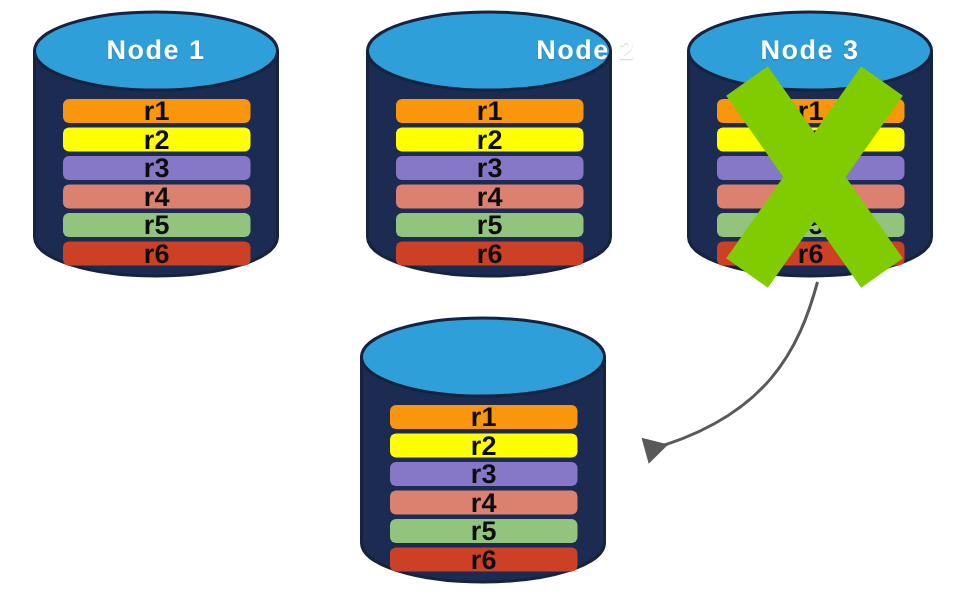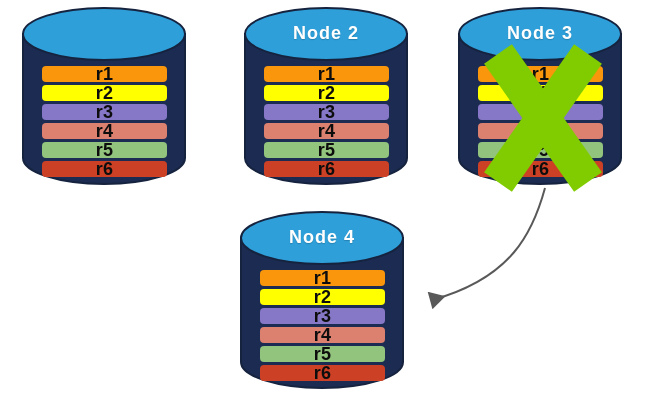--- a/index.html
+++ b/index.html
@@ -21,30 +21,31 @@
 </style>
 </head>
 <body>
 
 <div id="stage">
     <div class="node" style="left: 22px; top: 8px; width: 164px; height: 176px;">
       <svg width="164" height="176" viewBox="0 0 164 176">
         <path d="M1,26 L1,150 A81,26 0 0 0 163,150 L163,26 Z" fill="#1B2B51" stroke="#16233f" stroke-width="2"></path>
         <ellipse cx="82" cy="26" rx="81" ry="26" fill="#2E9FD9" stroke="#16233f" stroke-width="2"></ellipse>
       </svg>
+      <div class="node-title" style="top: 15px;">Node 1</div>
       <div class="rows">
         <div class="row" style="left: 20px; top: 58px; width: 125px; height: 16px; background: rgb(249, 150, 11);">r1</div>
         <div class="row" style="left: 20px; top: 77px; width: 125px; height: 16px; background: rgb(255, 255, 0);">r2</div>
         <div class="row" style="left: 20px; top: 96px; width: 125px; height: 16px; background: rgb(134, 120, 198);">r3</div>
         <div class="row" style="left: 20px; top: 115px; width: 125px; height: 16px; background: rgb(220, 128, 112);">r4</div>
         <div class="row" style="left: 20px; top: 134px; width: 125px; height: 16px; background: rgb(146, 196, 125);">r5</div>
         <div class="row" style="left: 20px; top: 153px; width: 125px; height: 16px; background: rgb(204, 65, 37);">r6</div>
       </div>
     </div>
-    <div class="node" style="left: 244px; top: 8px; width: 164px; height: 176px;">
+    <div class="node" style="left: 244px; top: 8px; width: 164px; height: 176px; padding-left: 43px;">
       <svg width="164" height="176" viewBox="0 0 164 176">
         <path d="M1,26 L1,150 A81,26 0 0 0 163,150 L163,26 Z" fill="#1B2B51" stroke="#16233f" stroke-width="2"></path>
         <ellipse cx="82" cy="26" rx="81" ry="26" fill="#2E9FD9" stroke="#16233f" stroke-width="2"></ellipse>
       </svg>
       <div class="node-title" style="top: 15px;">Node 2</div>
       <div class="rows">
         <div class="row" style="left: 20px; top: 58px; width: 125px; height: 16px; background: rgb(249, 150, 11);">r1</div>
         <div class="row" style="left: 20px; top: 77px; width: 125px; height: 16px; background: rgb(255, 255, 0);">r2</div>
         <div class="row" style="left: 20px; top: 96px; width: 125px; height: 16px; background: rgb(134, 120, 198);">r3</div>
         <div class="row" style="left: 20px; top: 115px; width: 125px; height: 16px; background: rgb(220, 128, 112);">r4</div>
@@ -71,21 +72,20 @@
           <line x1="40" y1="46" x2="130" y2="174"></line>
           <line x1="130" y1="46" x2="40" y2="174"></line>
         </g>
       </svg>
     </div>
     <div class="node" style="left: 240px; top: 212px; width: 164px; height: 176px;">
       <svg width="164" height="176" viewBox="0 0 164 176">
         <path d="M1,26 L1,150 A81,26 0 0 0 163,150 L163,26 Z" fill="#1B2B51" stroke="#16233f" stroke-width="2"></path>
         <ellipse cx="82" cy="26" rx="81" ry="26" fill="#2E9FD9" stroke="#16233f" stroke-width="2"></ellipse>
       </svg>
-      <div class="node-title" style="top: 15px;">Node 4</div>
       <div class="rows">
         <div class="row" style="left: 20px; top: 58px; width: 125px; height: 16px; background: rgb(249, 150, 11);">r1</div>
         <div class="row" style="left: 20px; top: 77px; width: 125px; height: 16px; background: rgb(255, 255, 0);">r2</div>
         <div class="row" style="left: 20px; top: 96px; width: 125px; height: 16px; background: rgb(134, 120, 198);">r3</div>
         <div class="row" style="left: 20px; top: 115px; width: 125px; height: 16px; background: rgb(220, 128, 112);">r4</div>
         <div class="row" style="left: 20px; top: 134px; width: 125px; height: 16px; background: rgb(146, 196, 125);">r5</div>
         <div class="row" style="left: 20px; top: 153px; width: 125px; height: 16px; background: rgb(204, 65, 37);">r6</div>
       </div>
     </div>
     <svg width="646" height="402" viewBox="0 0 646 402" class="arrow">

